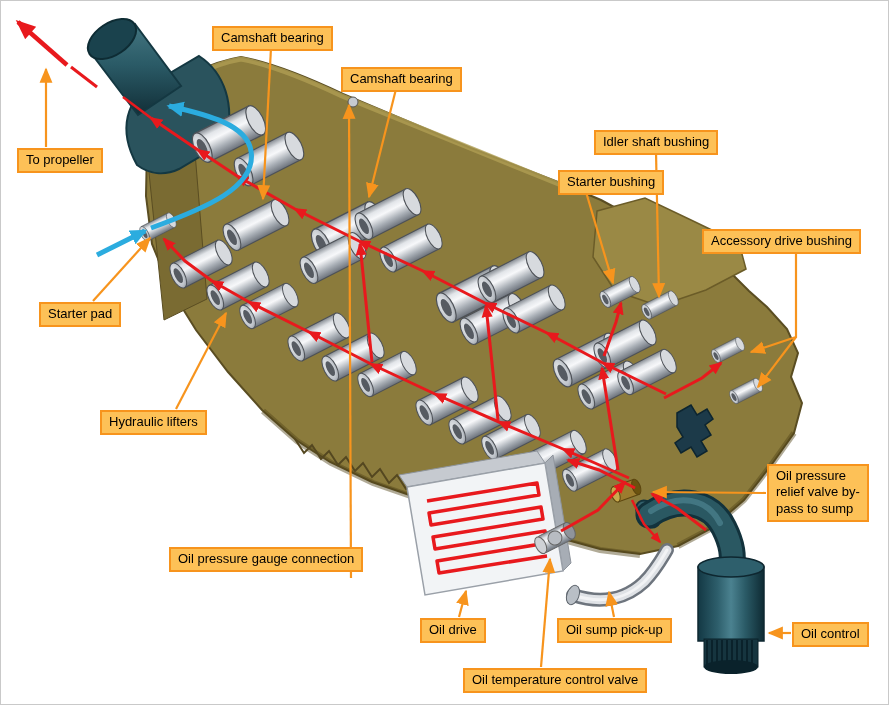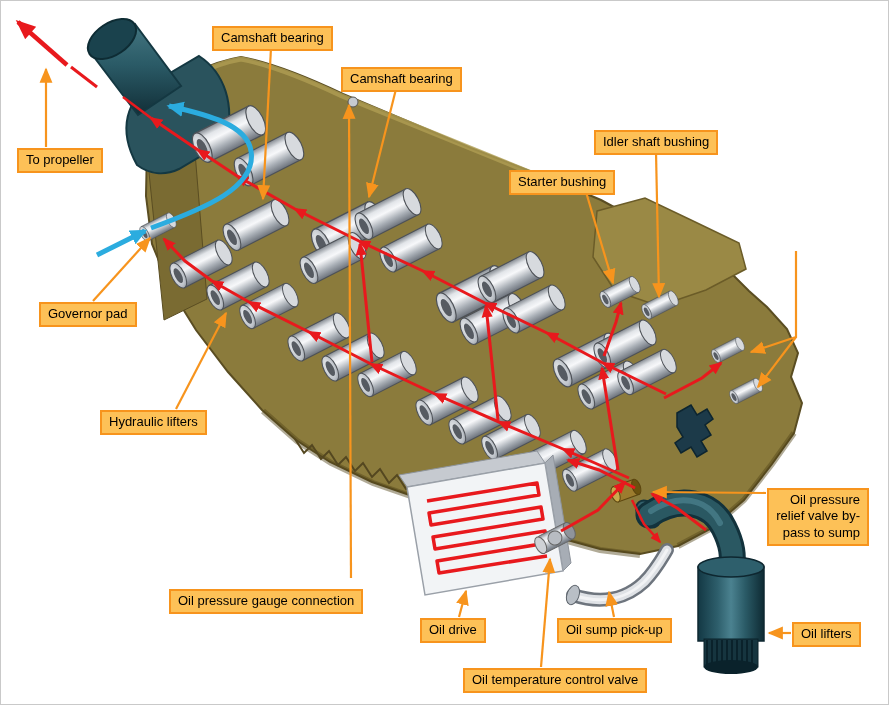--- a/index.html
+++ b/index.html
@@ -8,23 +8,22 @@
   .scene { position:absolute; inset:0; }
   .label {
     position:absolute;
     background:#fdc157;
     border:2px solid #f7941d;
     color:#000;
     font-size:13px;
     line-height:1.25;
     padding:2px 7px 3px;
     white-space:nowrap;
-    text-align:right;
   }
-  .label.multiline { white-space:normal; width:102px;margin-top:24px; }
+  .label.multiline { white-space:normal; width:102px; }
 </style>
 </head>
 <body>
 
 <div class="stage">
 
 <svg class="scene" width="889" height="705" viewBox="0 0 889 705">
   <defs>
     <linearGradient id="cylG" x1="0" y1="0" x2="0" y2="1">
       <stop offset="0" stop-color="#82888f"></stop>
@@ -198,24 +197,25 @@
     <path d="M 613,616 L 608,591" marker-end="url(#oA)"></path>
     <path d="M 540,666 L 549,558" marker-end="url(#oA)"></path>
     <path d="M 765,492 L 652,491" marker-end="url(#oA)"></path>
     <path d="M 790,632 L 768,632" marker-end="url(#oA)"></path>
   </g>
 </svg>
 
 <div class="label" style="left:16px;top:147px">To propeller</div>
 <div class="label" style="left:211px;top:25px">Camshaft bearing</div>
 <div class="label" style="left:340px;top:66px">Camshaft bearing</div>
-<div class="label" style="left:38px;top:301px">Governor pad</div>
+<div class="label" style="left:38px;top:301px">Starter pad</div>
 <div class="label" style="left:593px;top:129px">Idler shaft bushing</div>
 <div class="label" style="left:99px;top:409px">Hydraulic lifters</div>
-<div class="label" style="left:508px;top:169px">Starter bushing</div>
-<div class="label" style="left:168px;top:588px">Oil pressure gauge connection</div>
+<div class="label" style="left:557px;top:169px">Starter bushing</div>
+<div class="label" style="left:701px;top:228px">Accessory drive bushing</div>
+<div class="label" style="left:168px;top:546px">Oil pressure gauge connection</div>
 <div class="label" style="left:419px;top:617px">Oil drive</div>
 <div class="label" style="left:556px;top:617px">Oil sump pick-up</div>
 <div class="label" style="left:462px;top:667px">Oil temperature control valve</div>
 <div class="label multiline" style="left:766px;top:463px">Oil pressure relief valve by-pass to sump</div>
-<div class="label" style="left:791px;top:621px">Oil lifters</div>
+<div class="label" style="left:791px;top:621px">Oil control</div>
 
 </div>
 
 </body></html>

